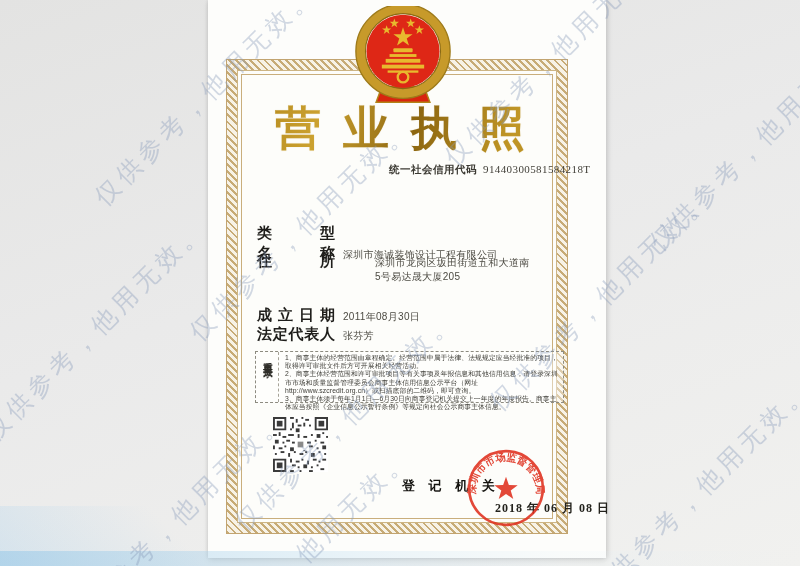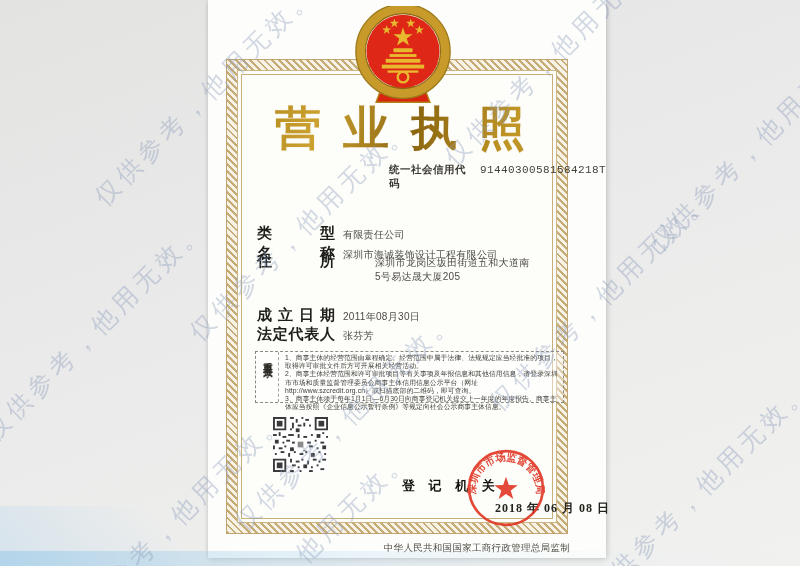--- a/index.html
+++ b/index.html
@@ -47,21 +47,21 @@
     font-family:"Liberation Serif","DejaVu Serif",serif;font-weight:bold;
     font-size:46px;letter-spacing:22px;padding-left:8px;box-sizing:border-box;
     background:linear-gradient(105deg,#a87b12 0%,#dcb23a 28%,#8a6410 52%,#cfa42e 76%,#9a7414 100%);
     -webkit-background-clip:text;background-clip:text;color:transparent;
     text-shadow:0 0 1px rgba(150,110,20,.25);
   }
 
   
   .code-line{position:absolute;left:181px;top:163px;display:flex;gap:6px;align-items:baseline;}
   .code-label{font-size:10.5px;font-weight:bold;color:#3c3a33;letter-spacing:.5px;}
-  .code-value{font-family:Liberation Mono, monospace;font-size:11px;color:#413f38;letter-spacing:.4px;}
+  .code-value{font-family:Liberation Serif, serif;font-size:11px;color:#413f38;letter-spacing:.4px;}
 
   
   .fields{position:absolute;left:49px;top:196px;width:268px;}
   .field-row{position:absolute;left:0;display:flex;align-items:baseline;gap:8px;}
   .field-label{
     width:78px;flex:0 0 78px;font-size:15px;font-weight:bold;color:#1f1e1b;
     text-align:justify;text-align-last:justify;text-justify:inter-character;
   }
   .field-value{
     width:160px;font-family:Liberation Sans, sans-serif;
@@ -158,21 +158,20 @@
         <span class="code-value">91440300581584218T</span>
       </div>
 
       <div class="fields">
         <div class="field-row row-name">
           <span class="field-label">名称</span>
           <span class="field-value">深圳市海诚装饰设计工程有限公司</span>
         </div>
         <div class="field-row row-type">
           <span class="field-label">类型</span>
-          <span class="field-value">有限责任公司</span>
         </div>
         <div class="field-row row-address">
           <span class="field-label">住所</span>
           <span class="field-value">深圳市龙岗区坂田街道五和大道南5号易达晟大厦205</span>
         </div>
         <div class="field-row row-legal">
           <span class="field-label">法定代表人</span>
           <span class="field-value">张芬芳</span>
         </div>
         <div class="field-row row-est">
@@ -271,21 +270,20 @@
 
       <svg class="seal" viewBox="0 0 80 80">
         <circle cx="40" cy="40" r="36" fill="none" stroke="#e0301e" stroke-width="2.6"></circle>
         <path id="sealArc" d="M 12 54 A 30 30 0 1 1 68 54" fill="none"></path>
         <text font-size="10" font-weight="bold" fill="#df2f1d" font-family="Liberation Serif, DejaVu Serif, serif">
           <textPath href="#sealArc" startOffset="50%" text-anchor="middle">深圳市市场监督管理局</textPath>
         </text>
         <path d="M40 29 L42.8 37.1 L51.4 37.3 L44.6 42.5 L47.1 50.7 L40 45.8 L32.9 50.7 L35.4 42.5 L28.6 37.3 L37.2 37.1 Z" fill="#e0301e"></path>
       </svg>
 
-      <div class="footer-line">中华人民共和国国家工商行政管理总局监制</div>
 
     </div>
   </div>
 
   <div class="photo-tint"></div>
 
   <div class="wm-layer">
     <span class="wm wm1">仅供参考，他用无效。</span>
     <span class="wm wm2">仅供参考，他用无效。</span>
     <span class="wm wm3">仅供参考，他用无效。</span>

